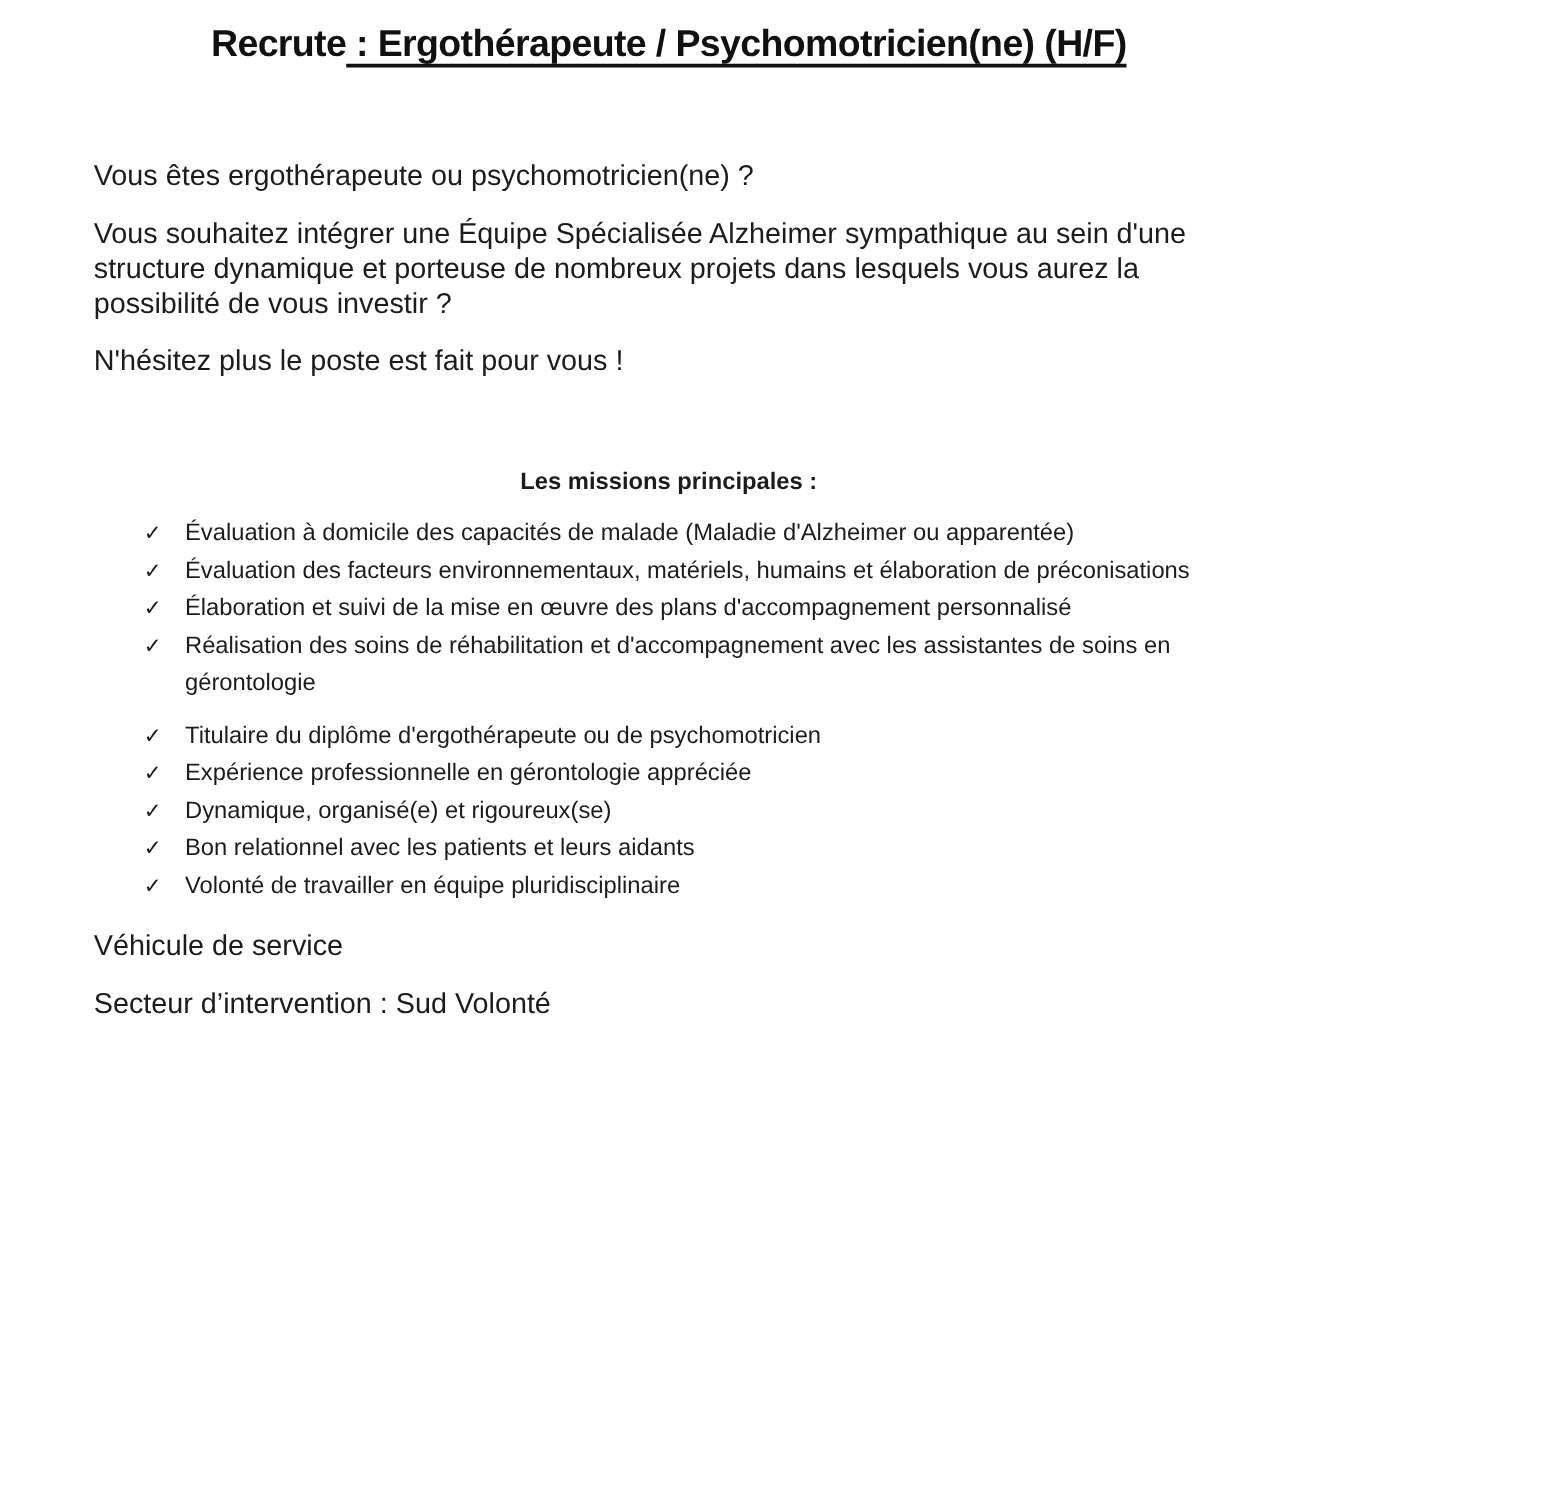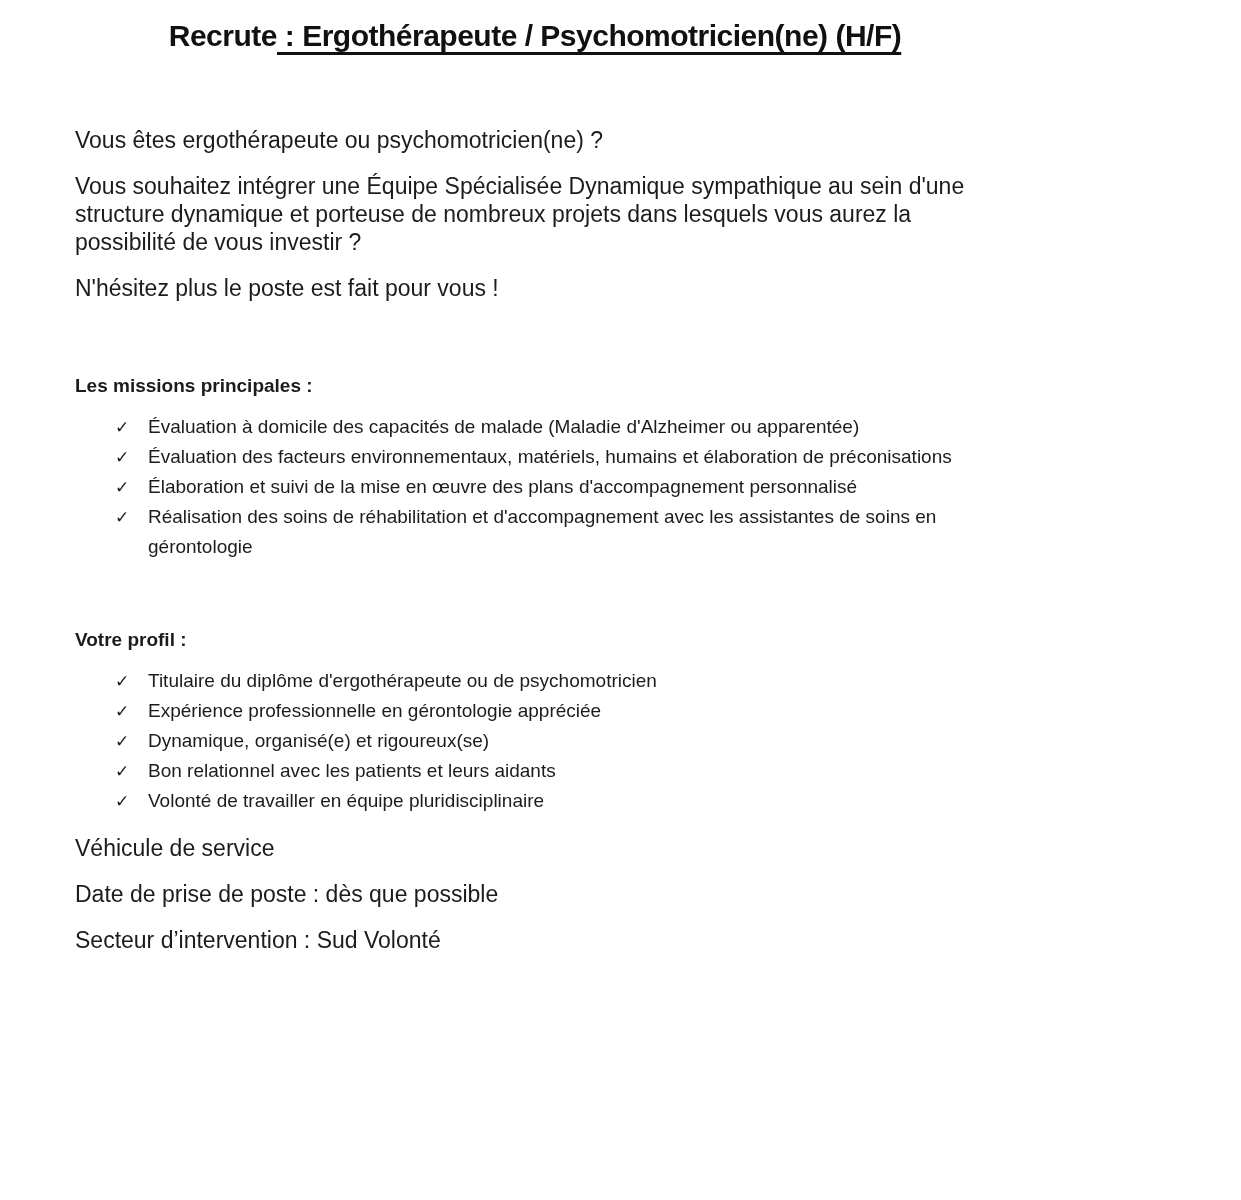--- a/index.html
+++ b/index.html
@@ -42,21 +42,21 @@
   }
   .para.gap-top {
     margin-top: 70px;
   }
   .heading {
     margin: 0;
     font-size: 19px;
     font-weight: 700;
     line-height: 28px;
   }
-  .heading.missions { margin-top: 70px; }
+  .heading.missions { margin-top: 70px; text-align: center; }
   .heading.profil   { margin-top: 64px; }
   .checklist {
     margin-top: 12px;
   }
   .check-item {
     display: flex;
     align-items: flex-start;
     padding-left: 40px;
     font-size: 19px;
     line-height: 30px;
@@ -72,21 +72,21 @@
   }
 </style>
 </head>
 <body>
 
 <div class="page">
 
   <h1 class="title"><span>Recrute</span><span class="u"> : Ergothérapeute / Psychomotricien(ne) (H/F)</span></h1>
 
   <p class="para gap-top">Vous êtes ergothérapeute ou psychomotricien(ne) ?</p>
-  <p class="para">Vous souhaitez intégrer une Équipe Spécialisée Dynamique sympathique au sein d'une structure dynamique et porteuse de nombreux projets dans lesquels vous aurez la possibilité de vous investir ?</p>
+  <p class="para">Vous souhaitez intégrer une Équipe Spécialisée Alzheimer sympathique au sein d'une structure dynamique et porteuse de nombreux projets dans lesquels vous aurez la possibilité de vous investir ?</p>
   <p class="para">N'hésitez plus le poste est fait pour vous !</p>
 
   <h2 class="heading missions">Les missions principales :</h2>
   <div class="checklist">
     <div class="check-item">
       <span class="check">✓</span>
       <span class="check-text">Évaluation à domicile des capacités de malade (Maladie d'Alzheimer ou apparentée)</span>
     </div>
     <div class="check-item">
       <span class="check">✓</span>
@@ -95,21 +95,20 @@
     <div class="check-item">
       <span class="check">✓</span>
       <span class="check-text">Élaboration et suivi de la mise en œuvre des plans d'accompagnement personnalisé</span>
     </div>
     <div class="check-item">
       <span class="check">✓</span>
       <span class="check-text">Réalisation des soins de réhabilitation et d'accompagnement avec les assistantes de soins en gérontologie</span>
     </div>
   </div>
 
-  <h2 class="heading profil">Votre profil :</h2>
   <div class="checklist">
     <div class="check-item">
       <span class="check">✓</span>
       <span class="check-text">Titulaire du diplôme d'ergothérapeute ou de psychomotricien</span>
     </div>
     <div class="check-item">
       <span class="check">✓</span>
       <span class="check-text">Expérience professionnelle en gérontologie appréciée</span>
     </div>
     <div class="check-item">
@@ -120,16 +119,15 @@
       <span class="check">✓</span>
       <span class="check-text">Bon relationnel avec les patients et leurs aidants</span>
     </div>
     <div class="check-item">
       <span class="check">✓</span>
       <span class="check-text">Volonté de travailler en équipe pluridisciplinaire</span>
     </div>
   </div>
 
   <p class="para">Véhicule de service</p>
-  <p class="para">Date de prise de poste : dès que possible</p>
   <p class="para">Secteur d’intervention : Sud Volonté</p>
 
 </div>
 
 </body></html>

